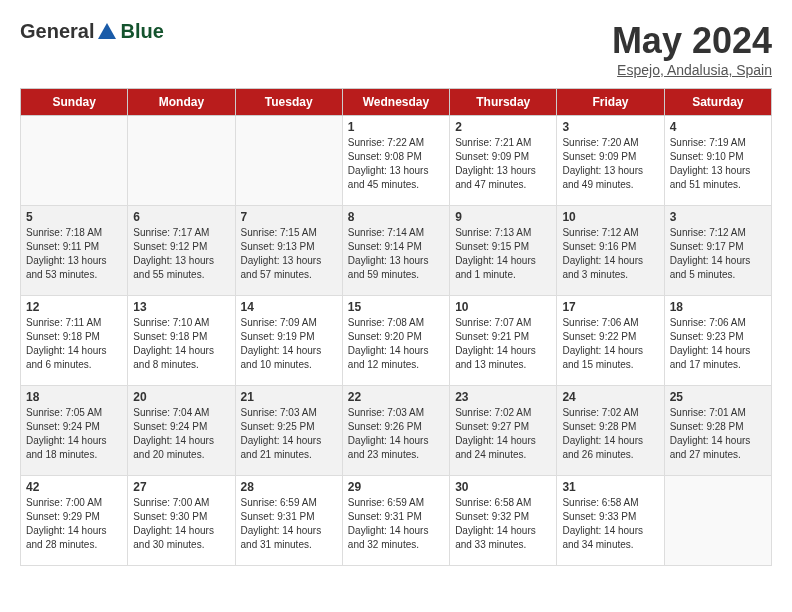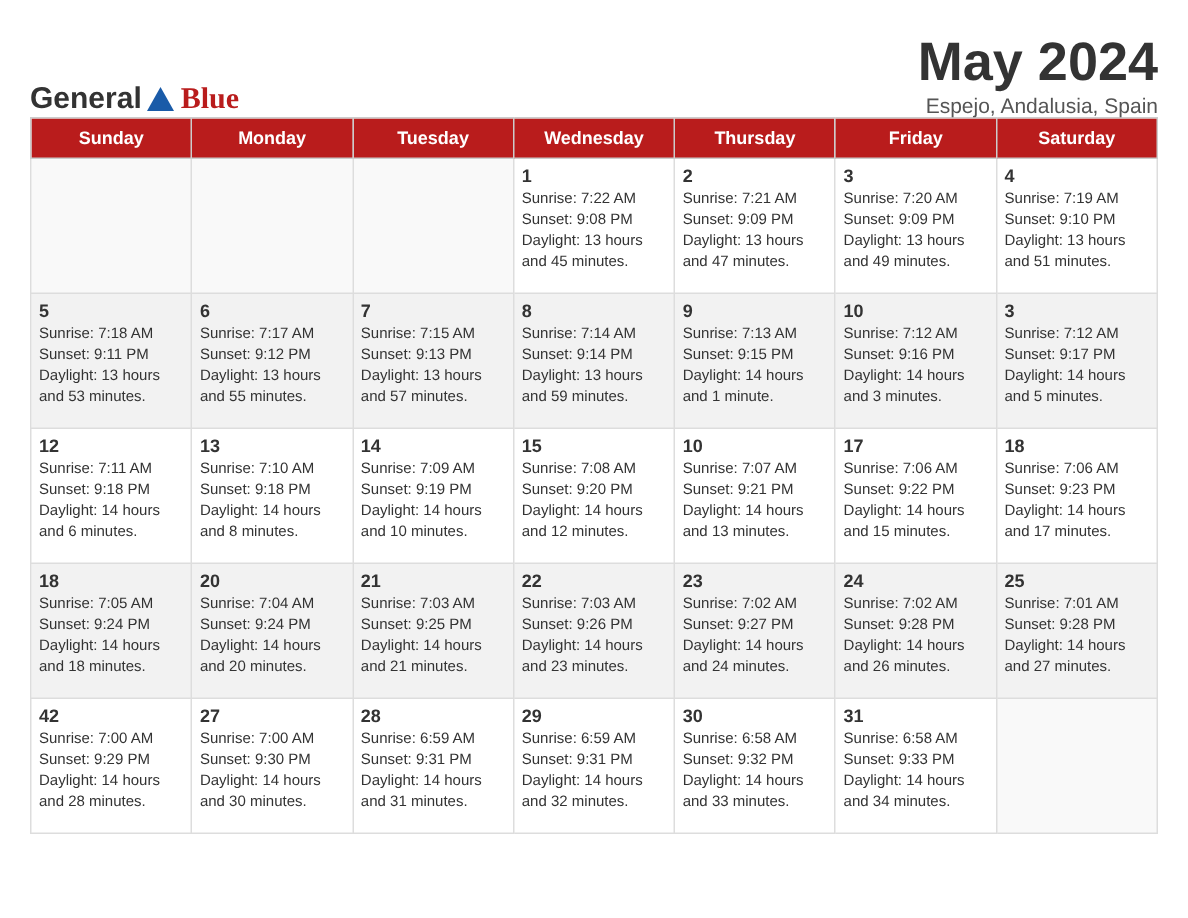--- a/index.html
+++ b/index.html
@@ -6,37 +6,39 @@
     body {
       font-family: Arial, sans-serif;
       background: #fff;
       width: 792px;
       min-height: 612px;
       padding: 20px;
     }
     .header {
       display: flex;
       justify-content: space-between;
-      align-items: flex-end;
+      align-items: flex-start;
+      margin-bottom: 10px;
     }
     .logo {
       display: flex;
       align-items: center;
     }
     .title-block {
       text-align: right;
     }
     .month-title {
       font-size: 36px;
       font-weight: bold;
       color: #333;
     }
     .location-title {
       font-size: 14px;
       color: #555;
+      text-decoration: underline;
     }
     table {
       width: 100%;
       border-collapse: collapse;
       table-layout: fixed;
     }
     th {
       background-color: #b91c1c;
       color: #fff;
       font-size: 12px;
@@ -74,21 +76,21 @@
   </style>
 </head>
 <body>
 
 <div class="header">
   <div class="logo">
     <span style="font-size:20px;font-weight:bold;color:#333;">General</span>
     <svg width="22" height="22" viewBox="0 0 22 22" style="margin: 0 2px;">
       <polygon points="11,2 20,18 2,18" fill="#1a5ba8"></polygon>
     </svg>
-    <span style="font-size:20px;font-weight:bold;color:#b91c1c;font-family:Liberation Serif, serif;">Blue</span>
+    <span style="font-size:20px;font-weight:bold;color:#14532d;">Blue</span>
   </div>
   <div class="title-block">
     <div class="month-title">May 2024</div>
     <div class="location-title">Espejo, Andalusia, Spain</div>
   </div>
 </div>
 
 <table>
   <thead>
     <tr>

